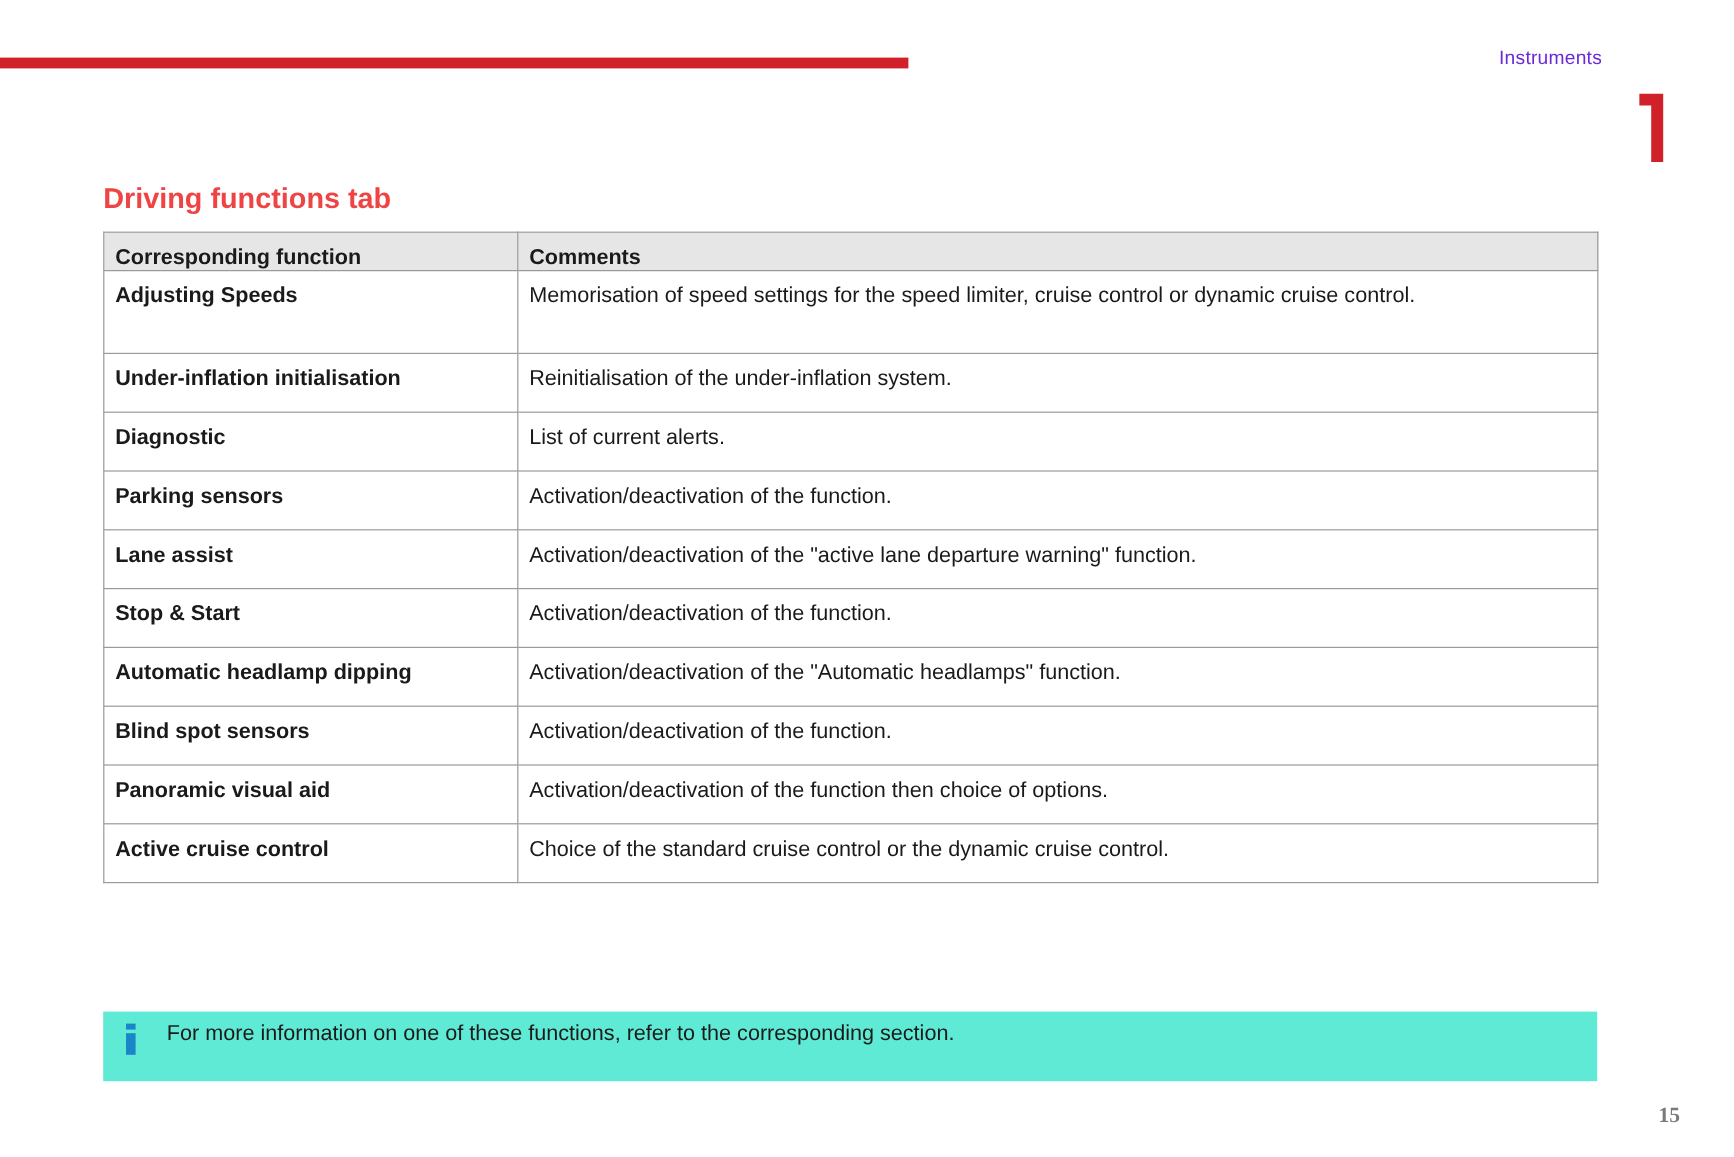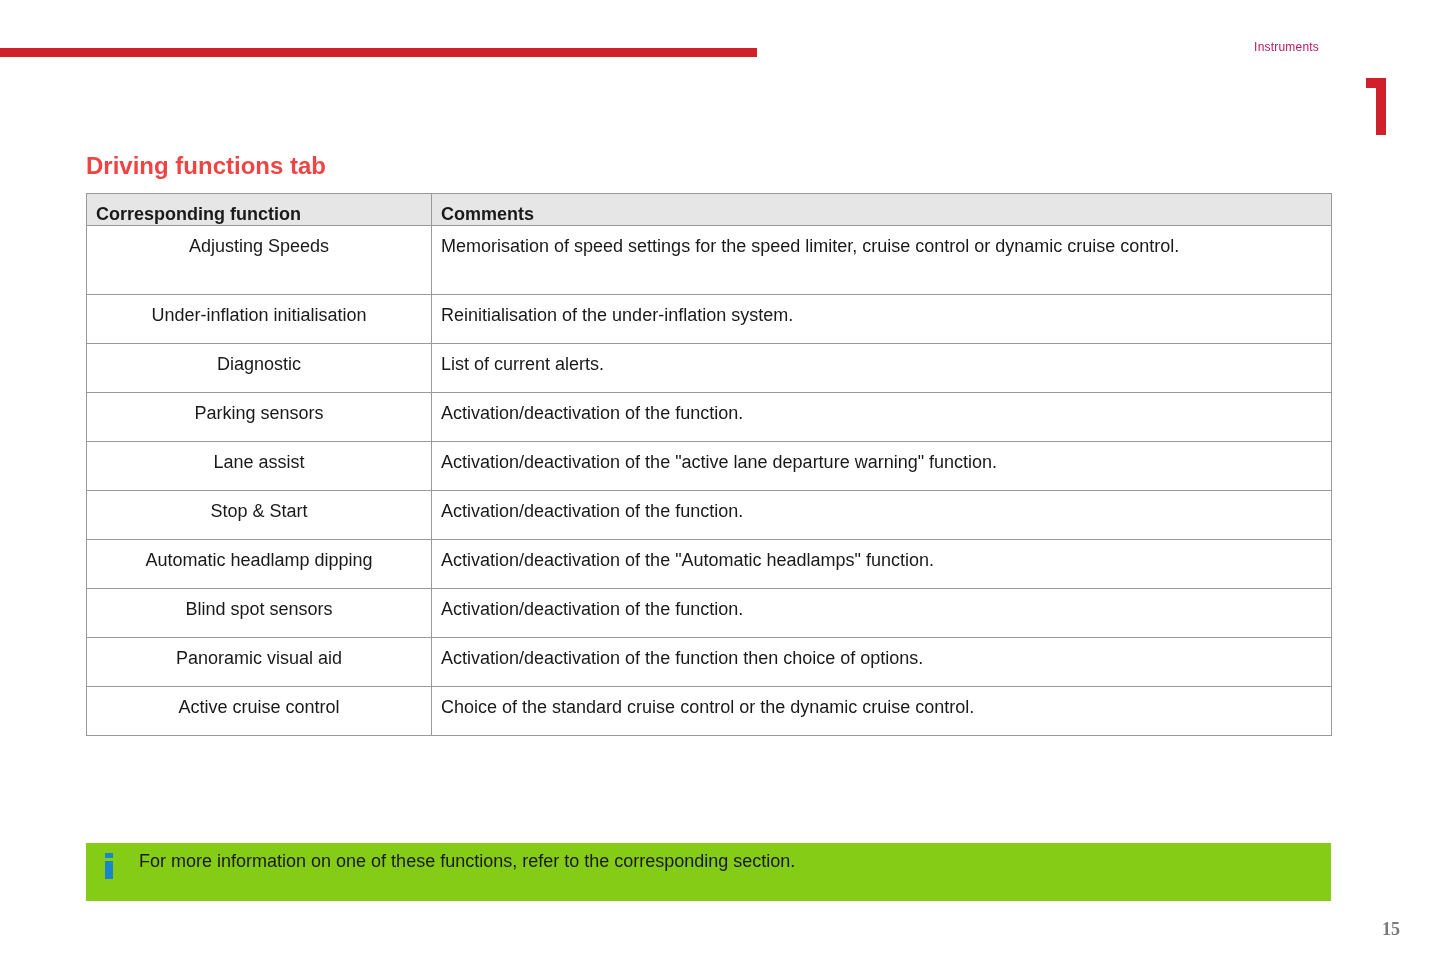--- a/index.html
+++ b/index.html
@@ -18,24 +18,24 @@
     .top-rule {
       position: absolute;
       left: 0;
       top: 48px;
       width: 757px;
       height: 9px;
       background: #d0202a;
     }
     .section-label {
       position: absolute;
-      right: 126px;
+      right: 110px;
       top: 40px;
-      font-size: 12px;
-      color: #be185d;
+      font-size: 16px;
+      color: #6d28d9;
       letter-spacing: 0.2px;
     }
     .chapter-number {
       position: absolute;
       left: 1366px;
       top: 78px;
       width: 30px;
       height: 57px;
     }
     .page-title {
@@ -64,40 +64,39 @@
       margin-top: 40px;
     }
     table.functions th {
       background: #e6e6e6;
       font-weight: bold;
       height: 31px;
       padding-top: 10px;
       box-sizing: border-box;
     }
     table.functions td.fn {
-      font-weight: normal;
+      font-weight: bold;
       width: 326px;
-      text-align: center;
     }
     table.functions td.cm {
       font-weight: normal;
     }
     table.functions tr.row td {
       height: 38px;
     }
     table.functions tr.row.tall td {
       height: 58px;
     }
     .info-box {
       position: absolute;
       left: 86px;
       top: 843px;
       width: 1245px;
       height: 58px;
-      background: #84cc16;
+      background: #5eead4;
     }
     .info-icon {
       position: absolute;
       left: 18px;
       top: 10px;
       width: 10px;
       height: 26px;
     }
     .info-icon .dot {
       position: absolute;

